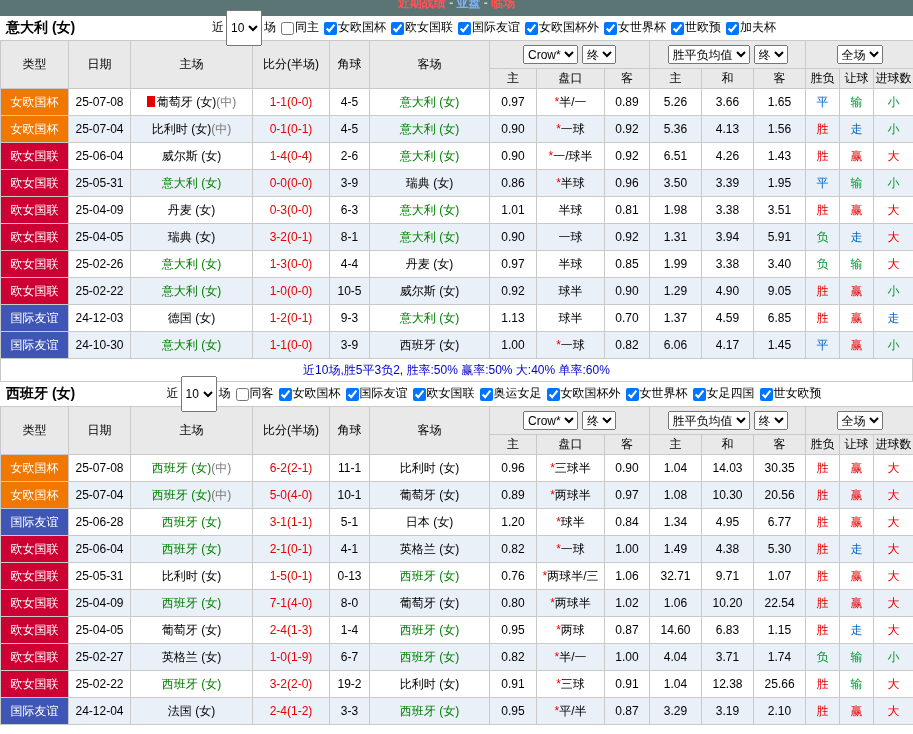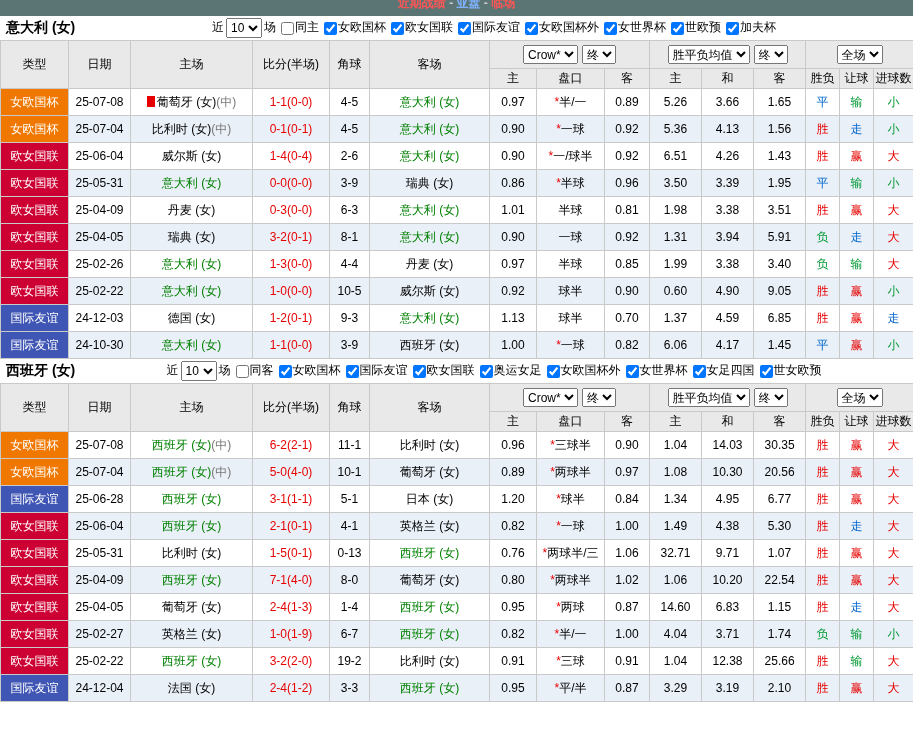--- a/index.html
+++ b/index.html
@@ -3,21 +3,21 @@
 <meta charset="utf-8">
 <style>
   html,body{margin:0;padding:0;background:#fff;}
   body{width:913px;height:734px;overflow:hidden;font-family:"Liberation Sans","DejaVu Sans",sans-serif;font-size:12px;color:#000;}
   .topbar{height:16px;background:#5b7474;text-align:center;overflow:hidden;}
   .topbar-inner{font-size:12px;line-height:14px;margin-top:-4px;font-weight:bold;white-space:nowrap;}
   .section{width:913px;}
   .sec-head{display:flex;align-items:center;height:24px;}
   .sec-title{font-weight:bold;font-size:14px;padding-left:6px;white-space:nowrap;}
   .sec-filters{flex:1;text-align:center;font-size:12px;white-space:nowrap;}
-  .sec-filters select{font-size:12px;height:20px;margin:0 2px;vertical-align:middle;}
+  .sec-filters select{font-size:12px;height:36px;margin:0 2px;vertical-align:middle;}
   .sec-filters input[type=checkbox]{vertical-align:middle;margin:0 1px 0 5px;width:13px;height:13px;}
   table{border-collapse:collapse;table-layout:fixed;width:913px;}
   th,td{border:1px solid #c9c9c9;text-align:center;font-size:12px;height:26px;padding:0;overflow:hidden;white-space:nowrap;font-weight:normal;}
   thead th{background:#e9e9e9;}
   thead tr.ctrl th{height:27px;}
   thead tr.sub th{height:19px;}
   thead select{font-size:12px;height:19px;margin:0 2px;vertical-align:middle;}
   tr.alt td{background:#eaf0f8;}
   td.type-cell{color:#fff;}
   .sel-team{color:#008000;}
@@ -206,21 +206,21 @@
           <tr class="alt">
             <td class="type-cell" style="background:#cc0033">欧女国联</td>
             <td>25-02-22</td>
             <td><span class="sel-team">意大利 (女)</span></td>
             <td class="score">1-0(0-0)</td>
             <td>10-5</td>
             <td><span class="plain-team">威尔斯 (女)</span></td>
             <td>0.92</td>
             <td><span>球半</span></td>
             <td>0.90</td>
-            <td>0.60</td>
+            <td>1.29</td>
             <td>4.90</td>
             <td>9.05</td>
             <td style="color:#e60000">胜</td>
             <td style="color:#e60000">赢</td>
             <td style="color:#009933">小</td>
           </tr>
           <tr>
             <td class="type-cell" style="background:#4056b4">国际友谊</td>
             <td>24-12-03</td>
             <td><span class="plain-team">德国 (女)</span></td>
@@ -249,20 +249,21 @@
             <td>0.82</td>
             <td>6.06</td>
             <td>4.17</td>
             <td>1.45</td>
             <td style="color:#0066cc">平</td>
             <td style="color:#e60000">赢</td>
             <td style="color:#009933">小</td>
           </tr>
         </tbody>
       </table>
+      <div class="summary">近10场,胜5平3负2, 胜率:50% 赢率:50% 大:40% 单率:60%</div>
     </div>
     <div class="section">
       <div class="sec-head">
         <span class="sec-title">西班牙 (女)</span>
         <div class="sec-filters"><span>近</span><select><option>10</option></select><span>场</span><input type="checkbox" style=""><span>同客</span><input type="checkbox" checked="checked" style=""><span>女欧国杯</span><input type="checkbox" checked="checked" style=""><span>国际友谊</span><input type="checkbox" checked="checked" style=""><span>欧女国联</span><input type="checkbox" checked="checked" style=""><span>奥运女足</span><input type="checkbox" checked="checked" style=""><span>女欧国杯外</span><input type="checkbox" checked="checked" style=""><span>女世界杯</span><input type="checkbox" checked="checked" style=""><span>女足四国</span><input type="checkbox" checked="checked" style=""><span>世女欧预</span></div>
       </div>
       <table>
         <colgroup>
           <col style="width: 68px;">
           <col style="width: 62px;">

